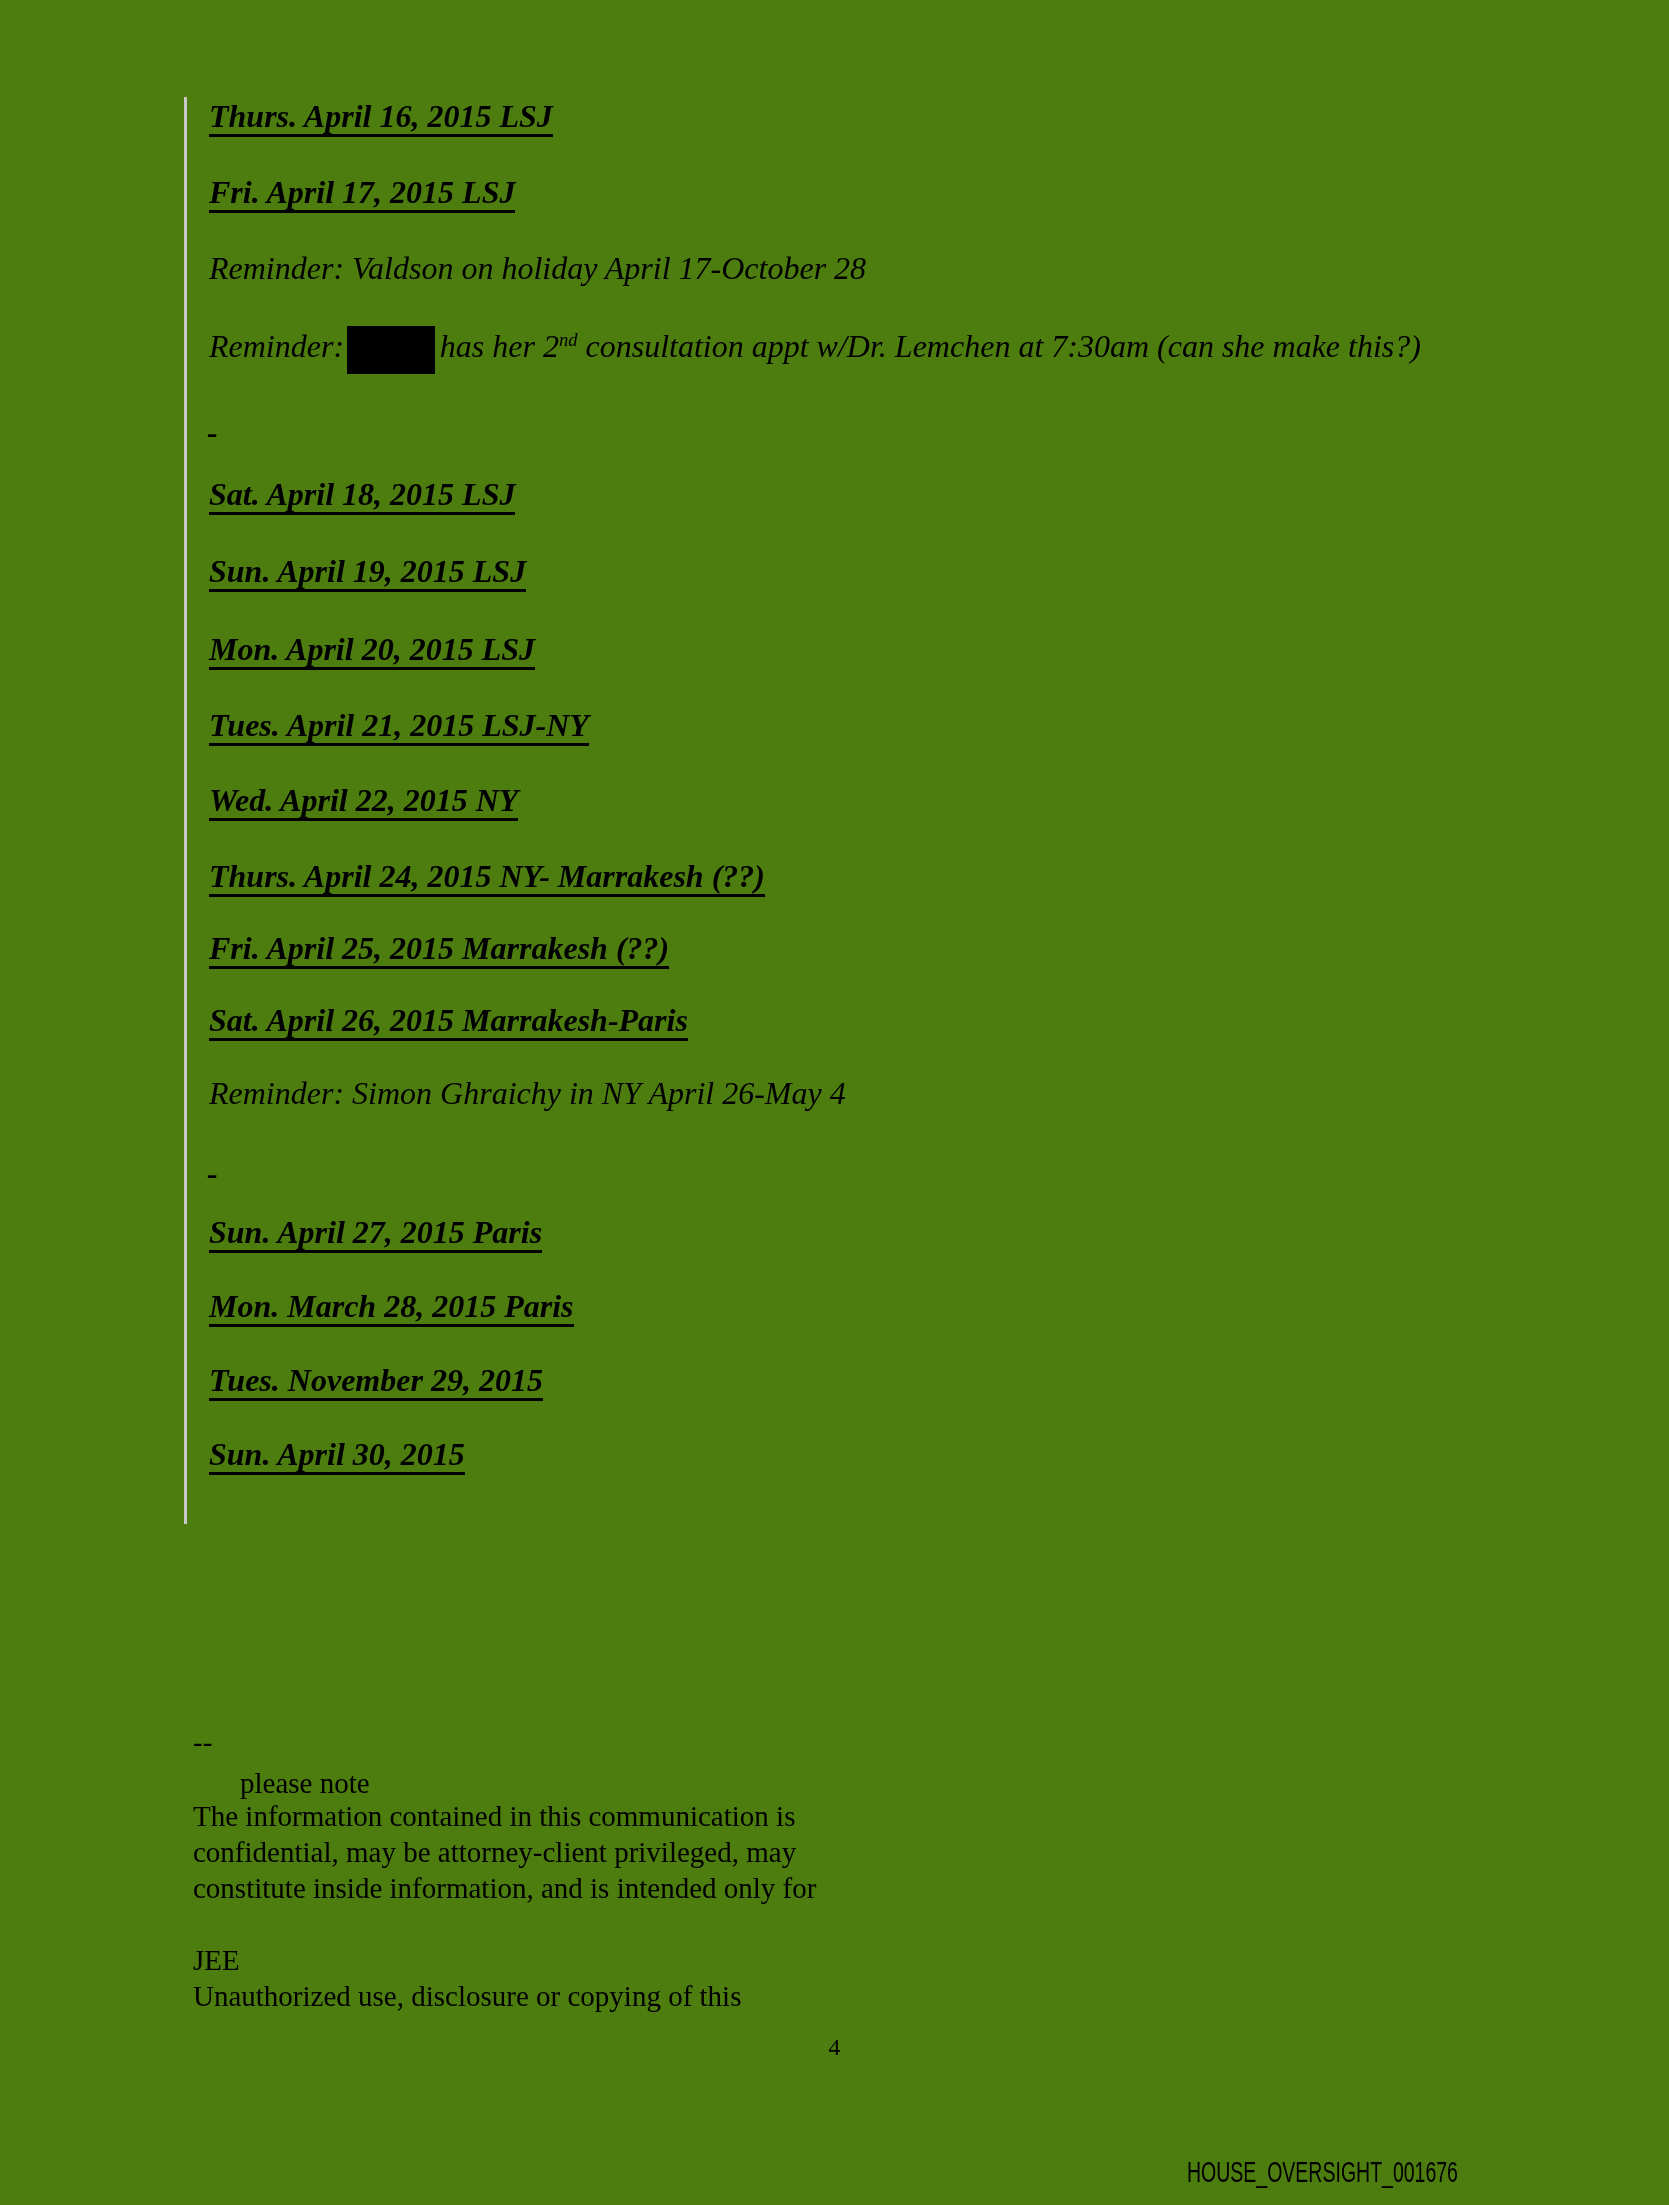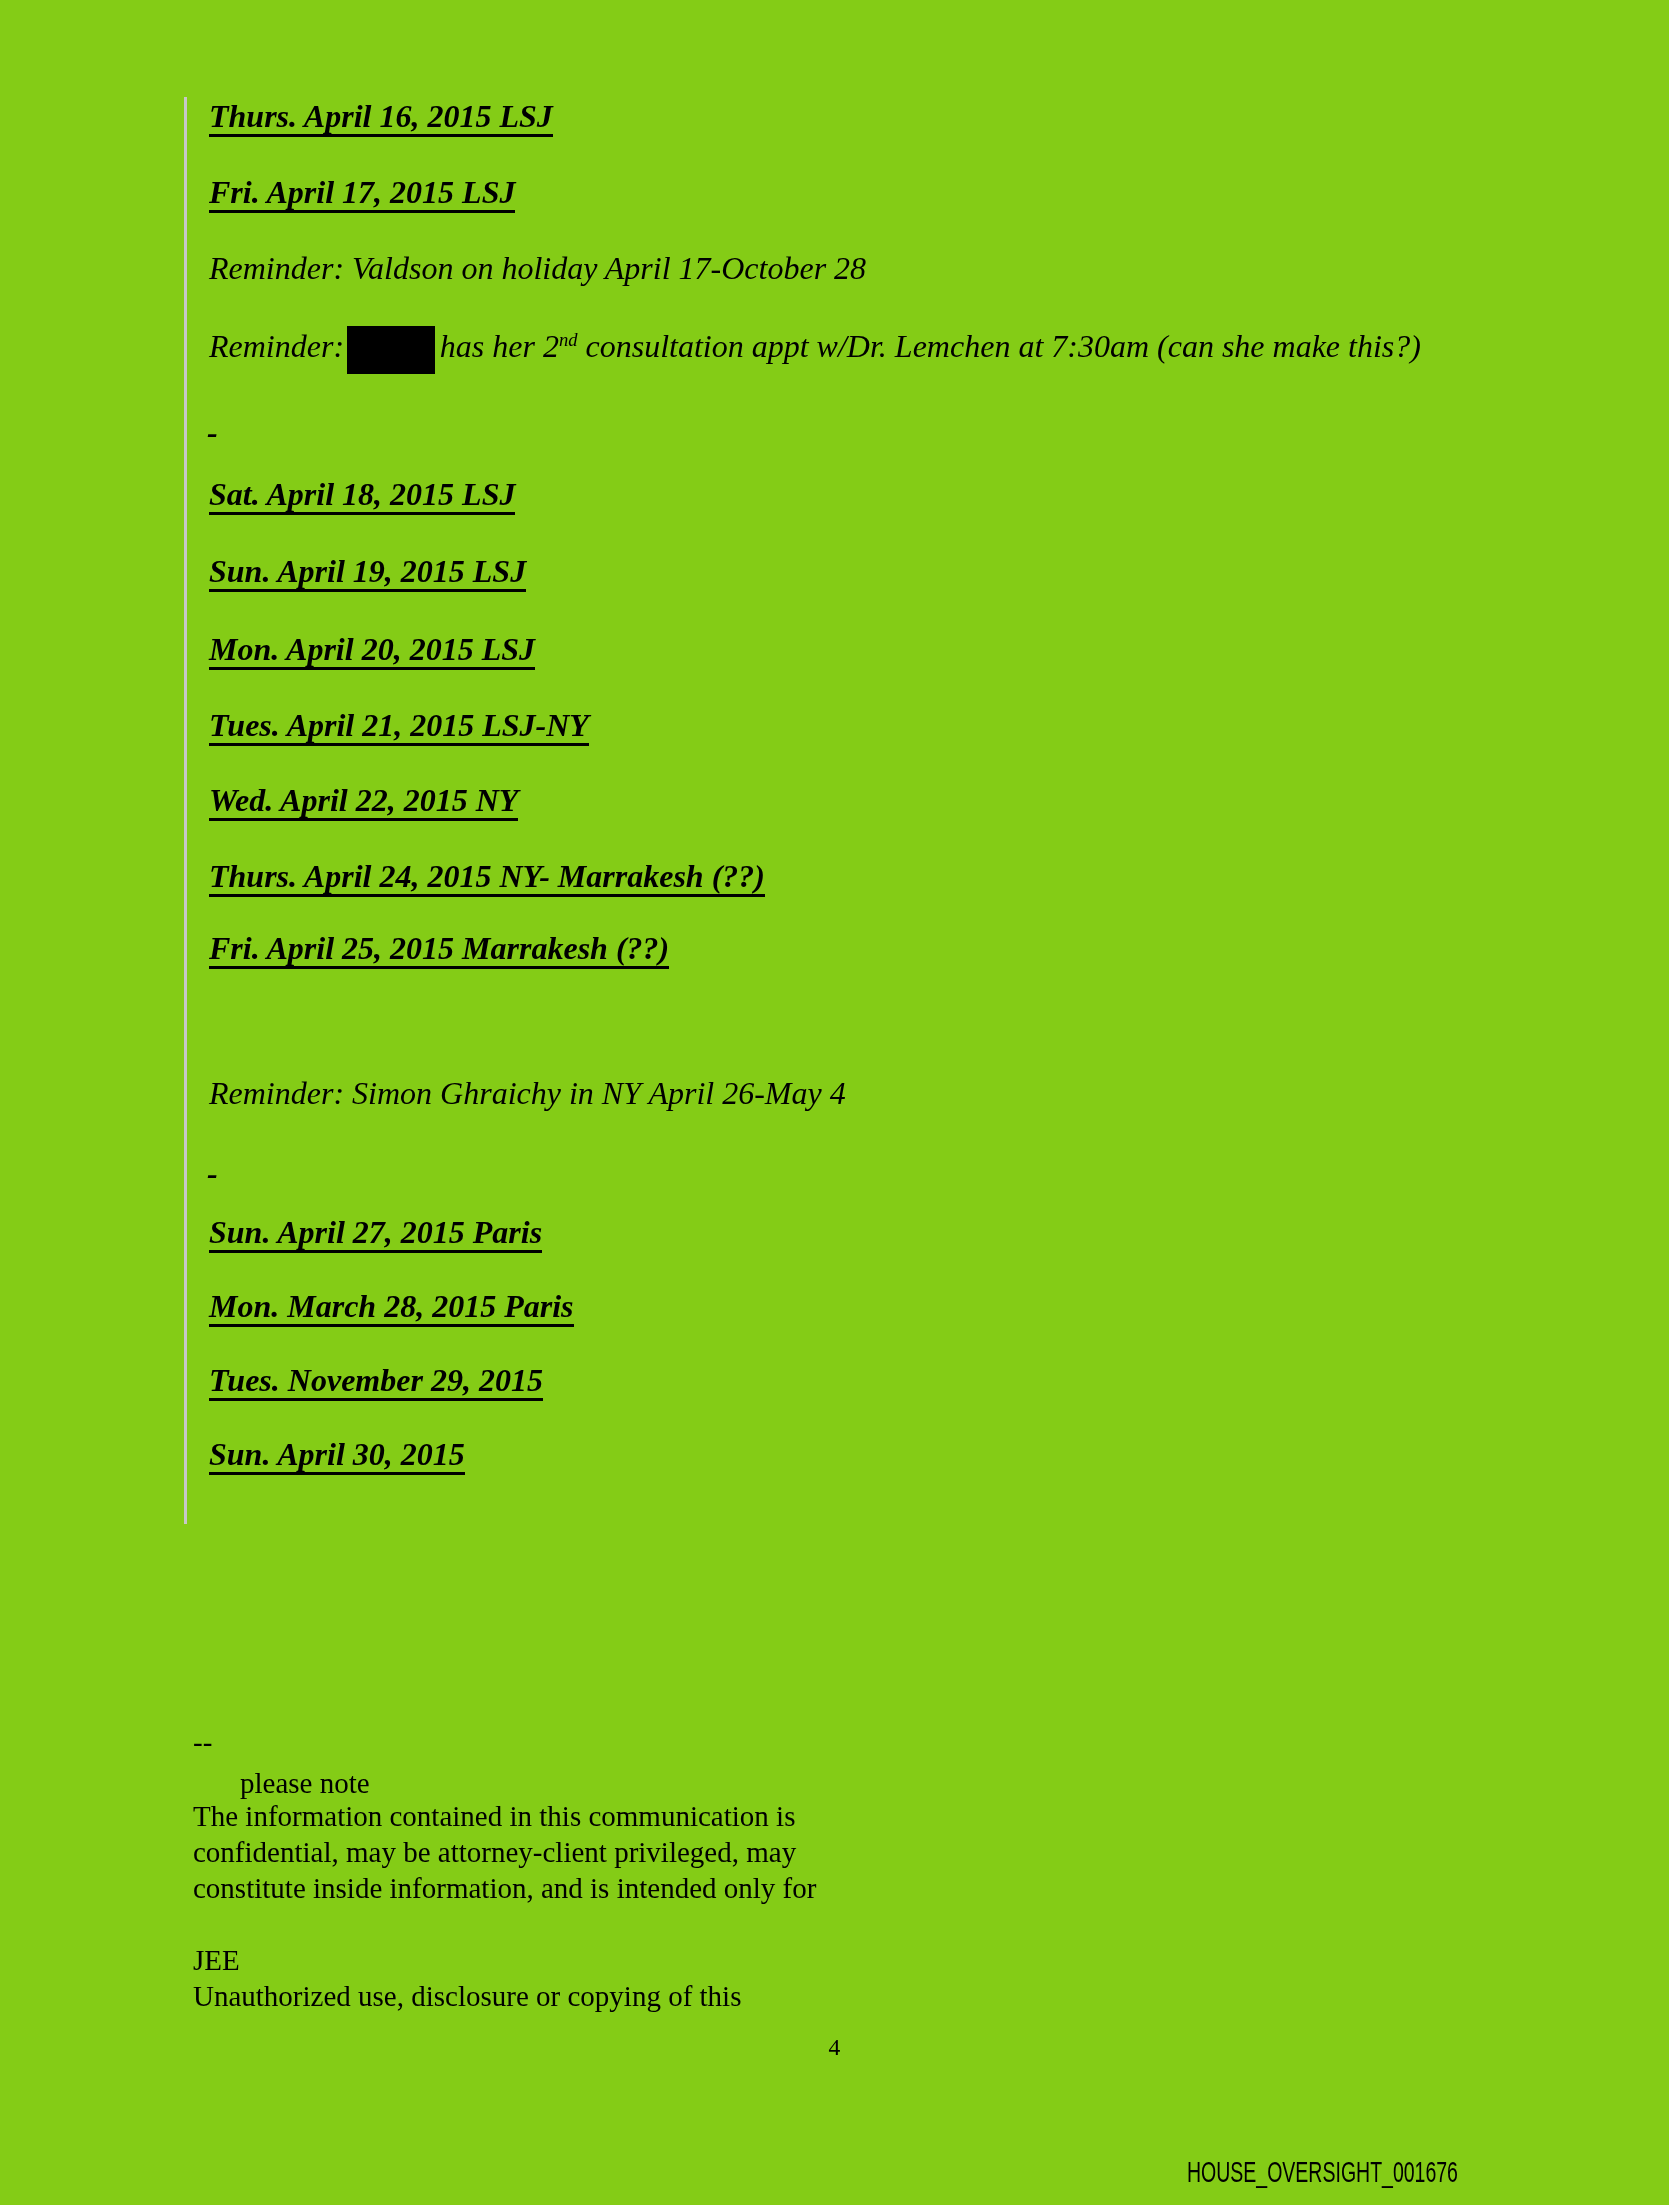--- a/index.html
+++ b/index.html
@@ -1,16 +1,16 @@
 <!DOCTYPE html>
 <html style="font-size:10.5px"><head>
 <meta charset="utf-8">
 <style>
   html,body{margin:0;padding:0;background:#ffffff;}
-  .page{position:relative;width:1669px;height:2205px;background:#84cc16;overflow:hidden;
+  .page{position:relative;width:1669px;height:2205px;background:#4d7c0f;overflow:hidden;
         font-family:"Liberation Serif","DejaVu Serif",serif;color:#000;}
   .ln{position:absolute;white-space:nowrap;color:#000;}
   .date{left:209px;font-style:italic;font-weight:bold;font-size:32px;line-height:1.08;
         border-bottom:3.3px solid #000;padding-bottom:0.7px;}
   .rem{left:209px;font-style:italic;font-weight:normal;font-size:32px;line-height:1.08;}
   .dash{left:207px;font-style:italic;font-weight:bold;font-size:32px;line-height:1.08;}
   .body-text{left:193px;font-size:29px;line-height:1.2;}
   .redaction{display:inline-block;width:88px;height:48px;background:#000;
              vertical-align:middle;margin:0 5.2px 0 2.6px;}
   .ord{font-size:0.58em;vertical-align:super;}
@@ -35,20 +35,21 @@
 
   <div class="ln dash" style="top:415px">-</div>
 
   <div class="ln date" style="top:477px">Sat. April 18, 2015 LSJ</div>
   <div class="ln date" style="top:554px">Sun. April 19, 2015 LSJ</div>
   <div class="ln date" style="top:632px">Mon. April 20, 2015 LSJ</div>
   <div class="ln date" style="top:708px">Tues. April 21, 2015 LSJ-NY</div>
   <div class="ln date" style="top:783px">Wed. April 22, 2015 NY</div>
   <div class="ln date" style="top:859px">Thurs. April 24, 2015 NY- Marrakesh (??)</div>
   <div class="ln date" style="top:931px">Fri. April 25, 2015 Marrakesh (??)</div>
+  <div class="ln date" style="top:1003px">Sat. April 26, 2015 Marrakesh-Paris</div>
 
   <div class="ln rem" style="top:1076px">Reminder: Simon Ghraichy in NY April 26-May 4</div>
 
   <div class="ln dash" style="top:1156px">-</div>
 
   <div class="ln date" style="top:1215px">Sun. April 27, 2015 Paris</div>
   <div class="ln date" style="top:1289px">Mon. March 28, 2015 Paris</div>
   <div class="ln date" style="top:1363px">Tues. November 29, 2015</div>
   <div class="ln date" style="top:1437px">Sun. April 30, 2015</div>
 

